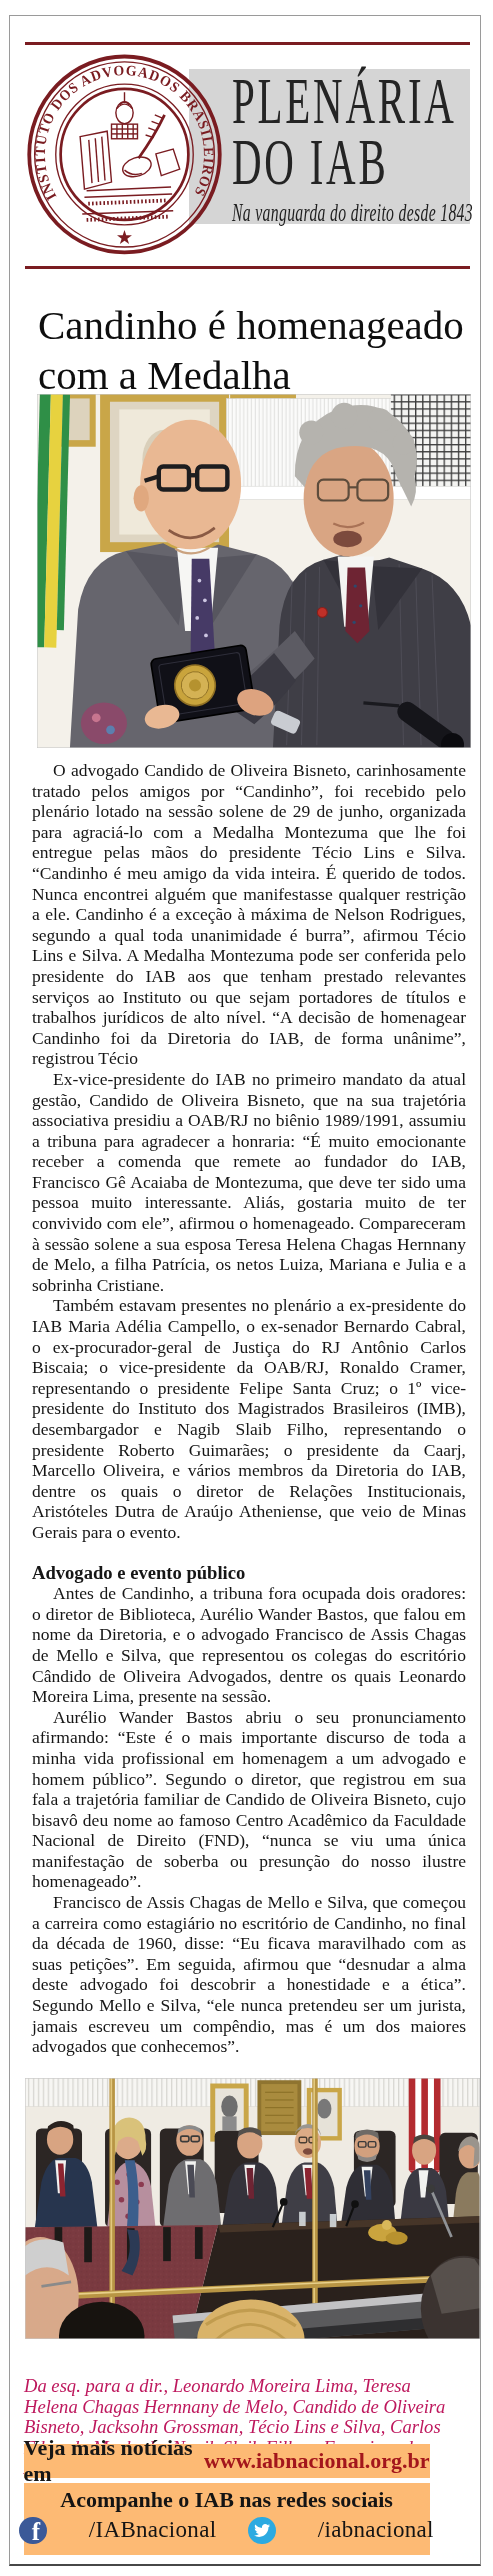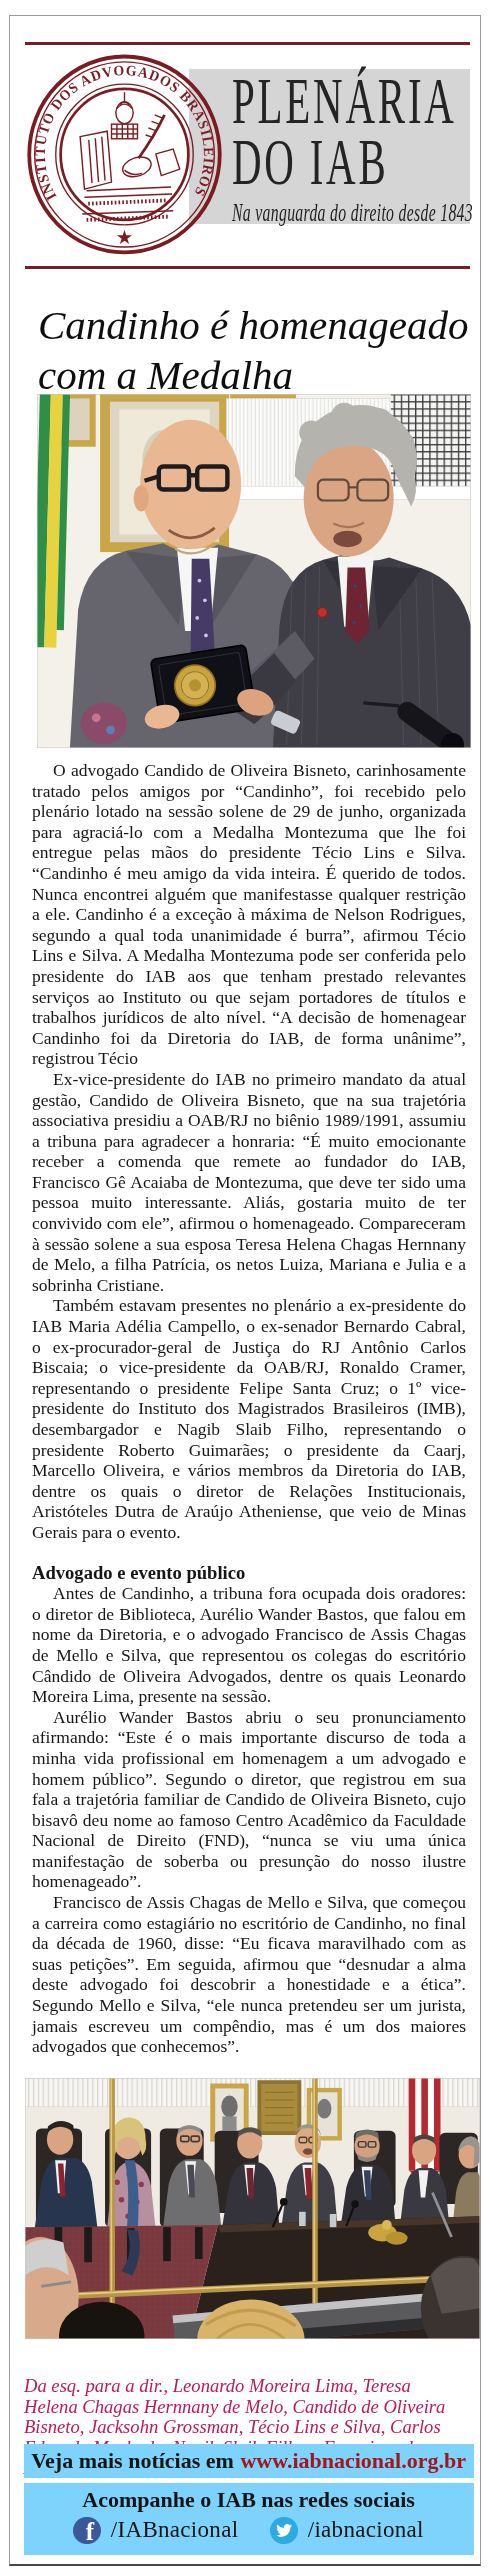--- a/index.html
+++ b/index.html
@@ -13,42 +13,42 @@
 
   .red-rule{height:2.7px;background:#7a1c21;}
 
   
   #masthead-panel{left:189px;top:69px;width:281px;height:155px;background:#d5d5d5;}
   #masthead-text{left:232px;top:71px;transform:scaleX(0.63);transform-origin:left top;white-space:nowrap;}
   .mast-title{font-size:65px;line-height:61px;letter-spacing:4.4px;color:#242424;font-weight:normal;}
   .mast-tagline{font-size:25px;font-style:italic;letter-spacing:0.5px;color:#1f1f1f;margin-top:5.5px;}
 
   
-  #headline{left:38px;top:300px;width:439px;font-style:italic;font-size:41px;line-height:50px;color:#0e0e0e;}
+  #headline{left:38px;top:300px;width:439px;font-size:41px;line-height:50px;color:#0e0e0e;}
 
   
   #body-copy{left:32px;top:760px;width:434px;font-size:17.5px;line-height:20.6px;text-align:justify;}
   #body-copy p{margin:0;text-indent:21px;}
   #body-copy h3{margin:20px 0 0 0;font-size:18.6px;line-height:20.6px;font-weight:bold;text-indent:0;}
 
   
   #photo2-caption{left:24px;top:2348px;width:432px;font-style:italic;font-size:18.6px;line-height:20.6px;color:#be185d;margin-top:28px;}
 
   
-  .gray-bar{left:23.6px;width:450px;background:#7dd3fc;display:flex;align-items:center;justify-content:center;}
+  .gray-bar{left:23.6px;width:406px;background:#fdba74;display:flex;align-items:center;justify-content:center;}
   #more-news-bar{top:2444px;height:34px;font-size:22px;font-weight:bold;}
   #more-news-bar .url{color:#a3161c;margin-left:6.6px;}
   #social-bar{top:2483px;height:72px;flex-direction:column;justify-content:flex-start;}
   #social-heading{font-size:22px;font-weight:bold;margin-top:4.4px;color:#141414;}
   #social-row{display:flex;align-items:center;gap:10px;margin-top:3.3px;font-size:23px;color:#141414;}
   .soc-icon{width:27.4px;height:27.4px;border-radius:50%;display:flex;align-items:center;justify-content:center;flex:0 0 auto;}
   #fb-icon{background:#3b5998;}
   #fb-icon span{color:#fff;font-size:25px;font-weight:bold;font-family:"Liberation Serif",serif;margin-left:5.5px;margin-top:3.3px;}
   #tw-icon{background:#2caae1;margin-left:22px;}
-  .handle{letter-spacing:0.3px;}
+  .handle{letter-spacing:0.3px;margin-left:32px;}
 
   svg text{font-family:"Liberation Serif", serif;}
   .seal-star{font-family:"DejaVu Sans", sans-serif;}
 </style>
 </head>
 <body>
 
 <div id="screen">
 
   <div id="page-border" class="abs"></div>

